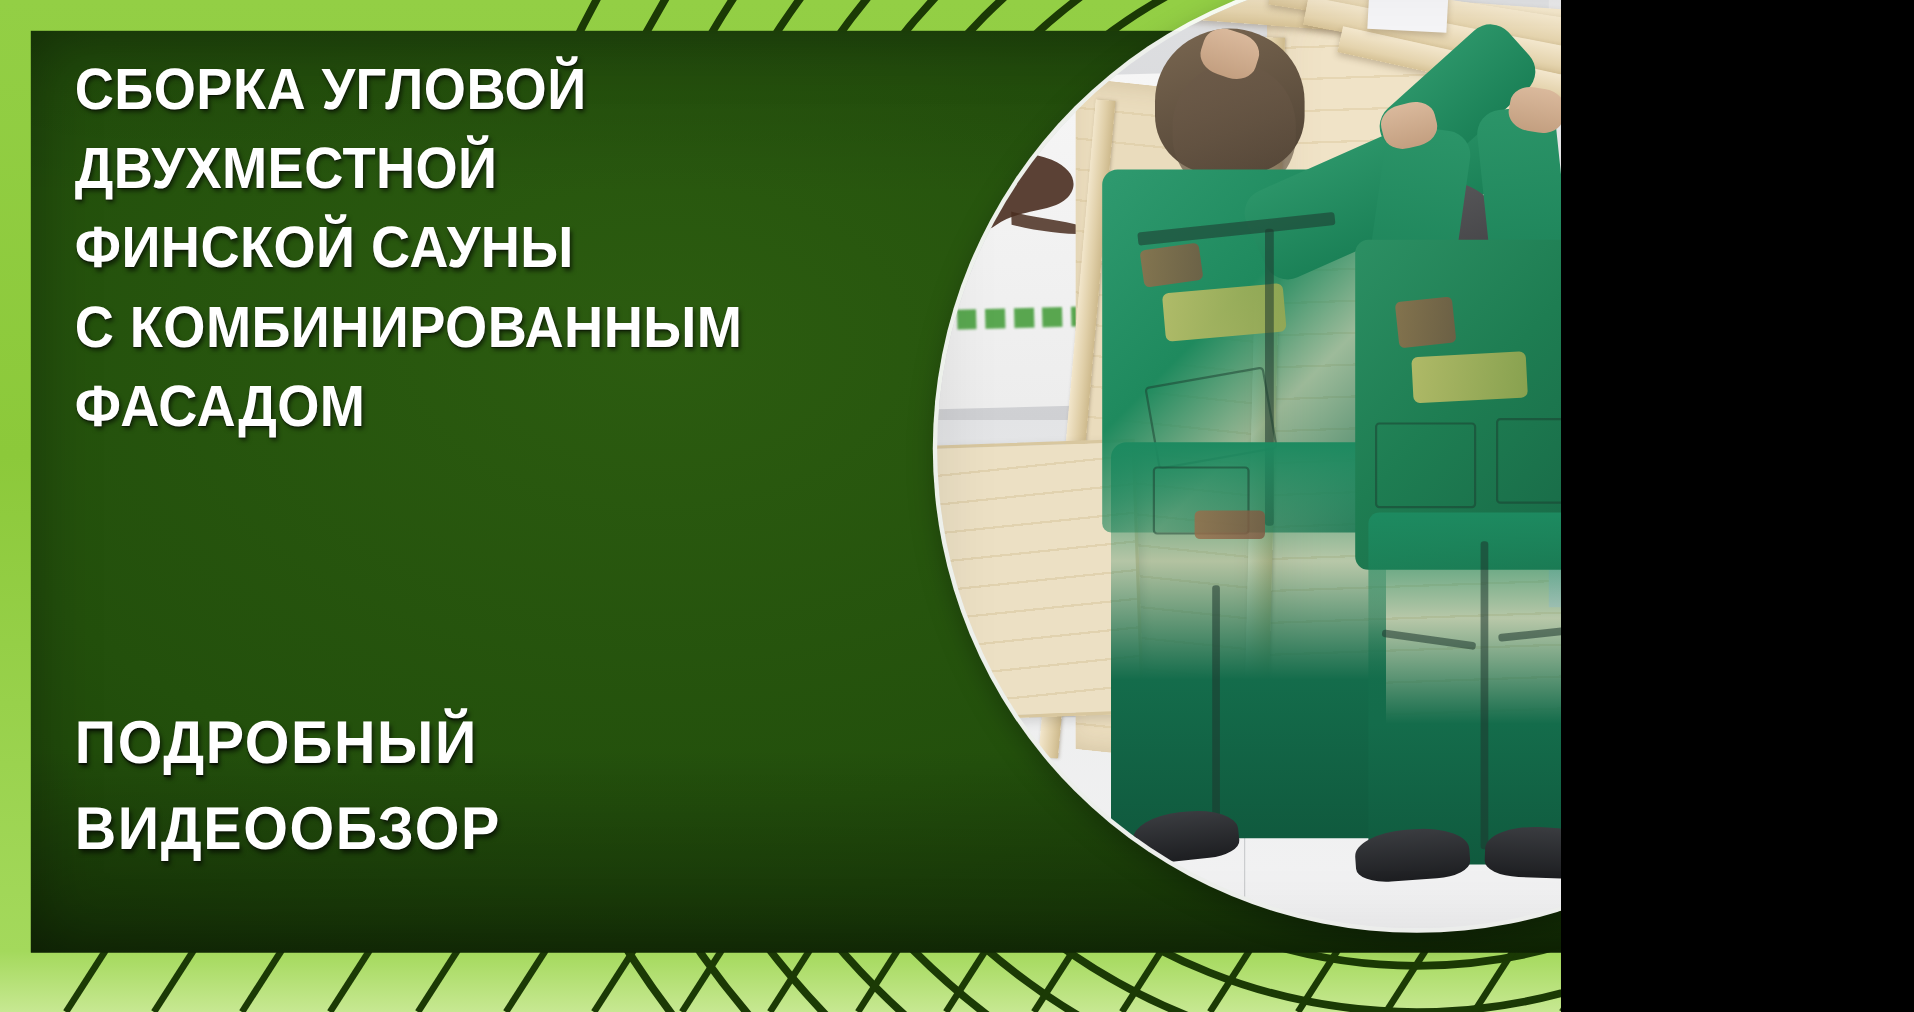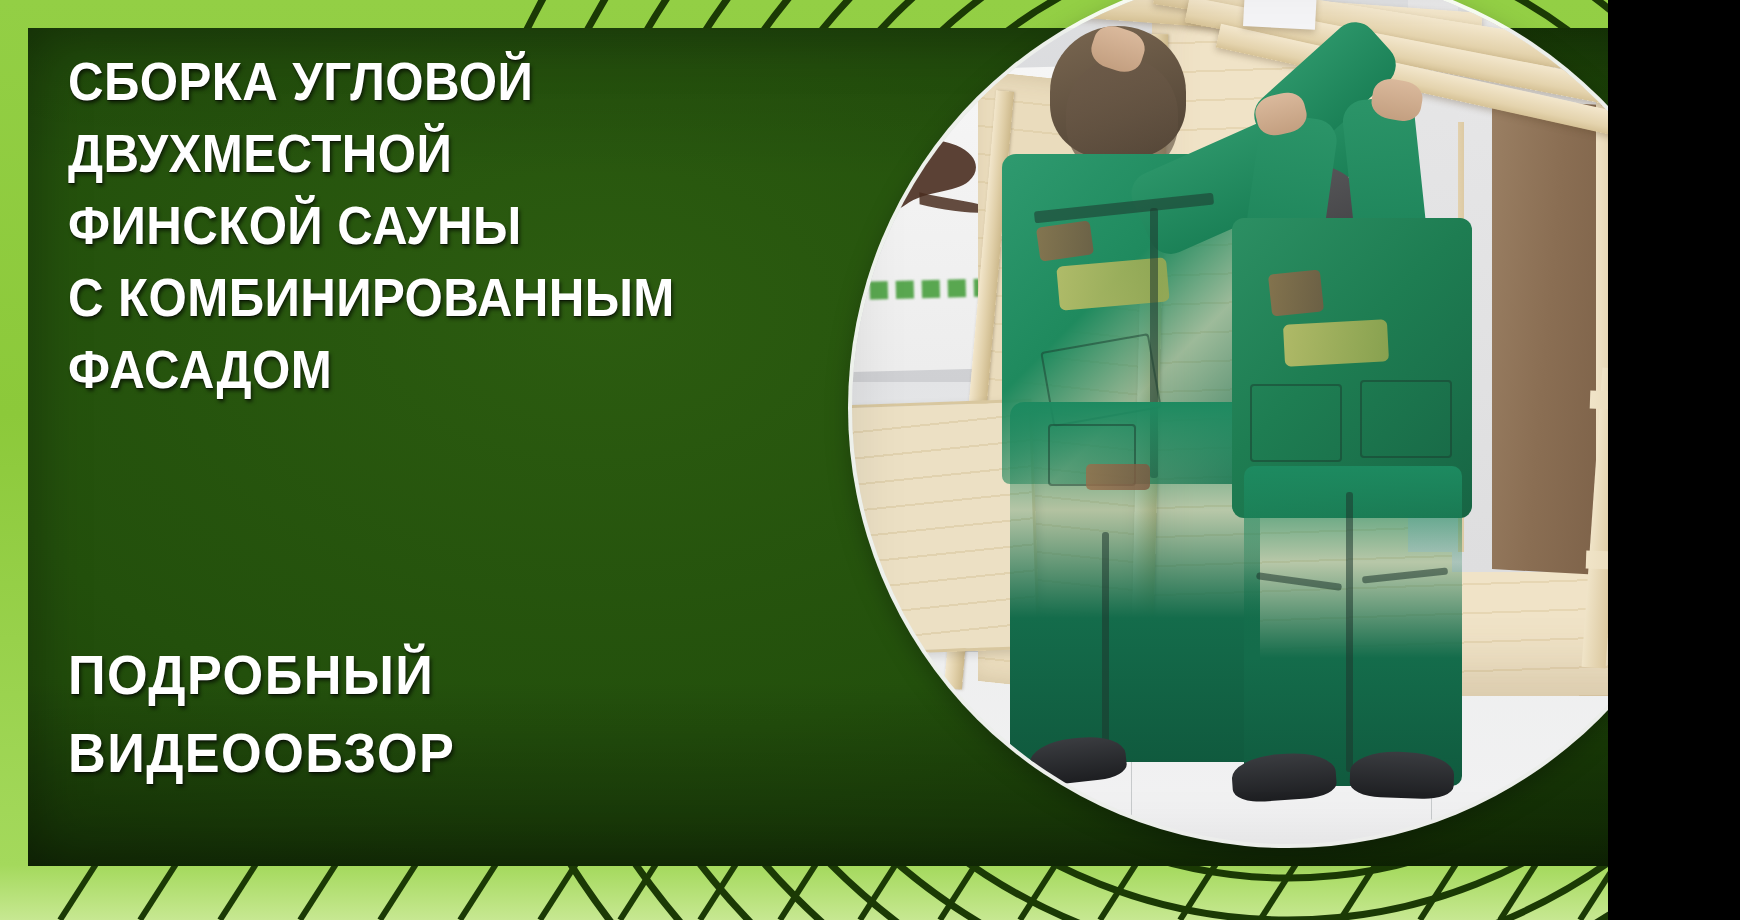--- a/index.html
+++ b/index.html
@@ -1,20 +1,20 @@
 <!DOCTYPE html>
 <html><head>
 <meta charset="utf-8">
 <style>
   html,body{margin:0;padding:0;background:#000;}
   *{box-sizing:border-box;}
 
   .stage{
     position:relative;
-    width:1608px;height:920px;
+    width:1419px;height:920px;
     overflow:hidden;
     font-family:"Liberation Sans","DejaVu Sans",sans-serif;
     background:#8fcc3f;
   }
 
   
   .frame-bg{
     position:absolute;inset:0;
     background:linear-gradient(180deg,#93cf45 0%,#8cc93a 45%,#a4d95c 94%,#c7e892 100%);
   }

